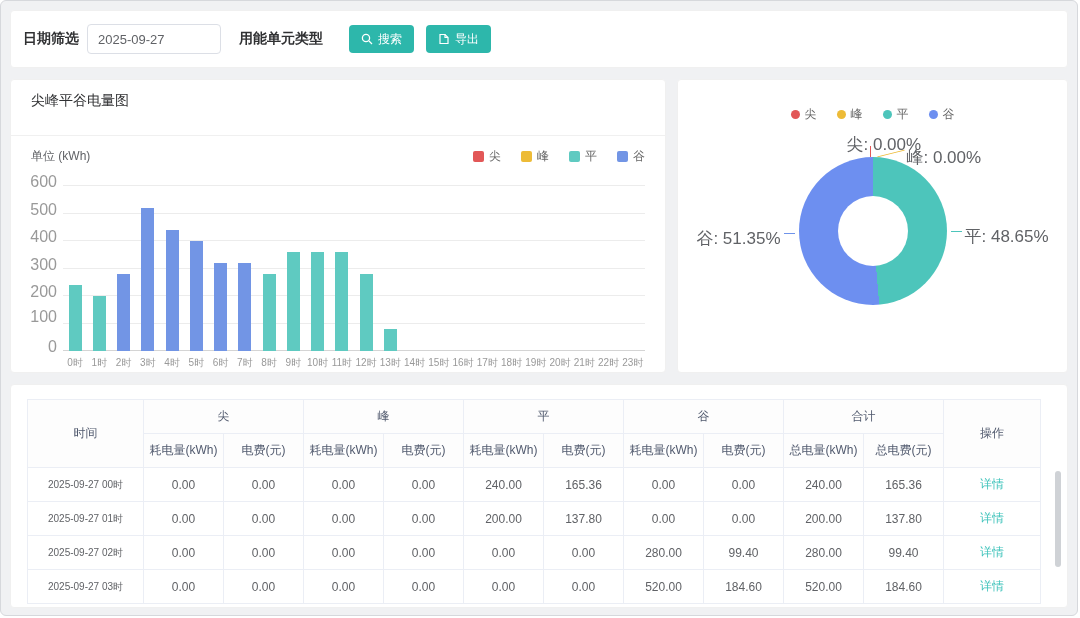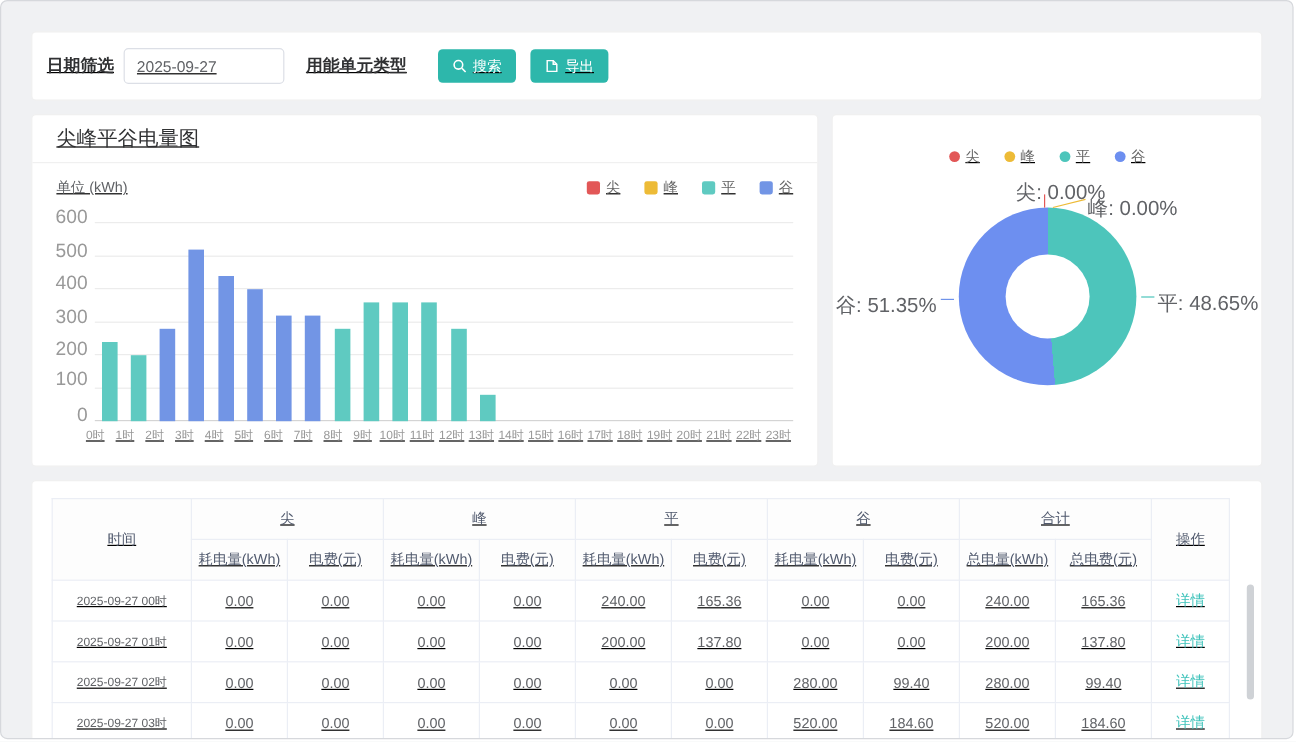--- a/index.html
+++ b/index.html
@@ -1,19 +1,19 @@
 <!DOCTYPE html>
 <html><head>
 <meta charset="utf-8">
 <style>
   * { margin:0; padding:0; box-sizing:border-box; }
   html,body { width:1080px; height:618px; }
   body { font-family:"Liberation Sans","DejaVu Sans",sans-serif; background:#fff; }
   .app { width:1078px; height:616px; border:1px solid #d6d8dc; border-radius:6px;
-         background:#f0f1f3; padding:25px; overflow:hidden;text-decoration:underline; }
+         background:#f0f1f3; padding:9px; overflow:hidden; }
   .card { background:#fff; border-radius:4px; border:1px solid #f0f0f0; }
 
   
   .filter-bar { height:58px; display:flex; align-items:center; padding:0 12px; margin-bottom:11px; }
   .f-label { font-size:14px; font-weight:bold; color:#303133; margin-right:8px; white-space:nowrap; }
   .f-input { width:134px; height:30px; border:1px solid #dcdfe6; border-radius:4px;
              padding:0 10px; font-size:13px; color:#606266; outline:none;
              font-family:"Liberation Sans","DejaVu Sans",sans-serif; }
   .f-select { width:102px; height:30px; border:1px solid #dcdfe6; border-radius:4px;
               display:flex; align-items:center; justify-content:space-between;
@@ -24,41 +24,41 @@
   .btn { height:28px; border:none; border-radius:4px; background:#2db7ab; color:#fff;
          font-size:12px; padding:0 12px; margin-right:12px; cursor:pointer;
          display:inline-flex; align-items:center; gap:5px;
          font-family:"Liberation Sans","DejaVu Sans",sans-serif; }
   .btn svg { display:block; }
 
   
   .charts-row { display:flex; gap:11px; margin-bottom:11px; }
   .panel-left { width:656px; height:294px; }
   .panel-right { flex:1; height:294px; }
-  .panel-header { height:40px; line-height:40px; padding:0 20px; font-size:17px;
+  .panel-header { height:56px; line-height:40px; padding:0 20px; font-size:14px;
                   color:#303133; font-weight:500; border-bottom:1px solid #f0f0f0; }
   .panel-body { padding:12px 20px 0 20px; position:relative; }
 
   
   .chart-meta { display:flex; justify-content:space-between; align-items:flex-start; height:22px; }
   .unit-label { font-size:12px; color:#606266; }
   .legend { display:flex; align-items:center; gap:20px; }
   .legend-item { display:flex; align-items:center; gap:5px; font-size:12px; color:#666; cursor:pointer; }
   .legend-sq { width:11px; height:11px; border-radius:2px; display:inline-block; }
   .legend-dot { width:9px; height:9px; border-radius:50%; display:inline-block; }
   .bar-chart { display:flex; margin-top:16px; }
   .y-axis { width:32px; position:relative; height:165px; flex:0 0 32px; }
   .ytick { position:absolute; right:6px; font-size:16px; color:#999; }
   .plot-area { flex:1; position:relative; height:165px; }
   .gridline { position:absolute; left:0; right:0; height:1px; background:#ececec; }
   .gridline.axisline { background:#d4d4d4; }
   .bars-row { position:absolute; left:0; right:0; bottom:0; top:0; display:flex; align-items:flex-end; }
   .bar-slot { flex:1; display:flex; justify-content:center; align-items:flex-end; height:100%; }
   .bar { width:13px; }
-  .x-axis { display:flex; margin-left:20px; margin-top:5px; }
+  .x-axis { display:flex; margin-left:32px; margin-top:5px; }
   .xtick { flex:1; text-align:center; font-size:10px; color:#999; white-space:nowrap; }
 
   
   .pie-legend { display:flex; justify-content:center; margin-top:14px; }
   .donut-wrap { position:relative; height:190px; margin-top:12px; }
   .donut { position:absolute; left:50%; top:22px; transform:translateX(-50%);
            width:148px; height:148px; border-radius:50%; }
   .donut-hole { position:absolute; left:50%; top:50%; transform:translate(-50%,-50%);
                 width:70px; height:70px; border-radius:50%; background:#fff; }
   .callout { position:absolute; font-size:17px; color:#606266; white-space:nowrap; }

